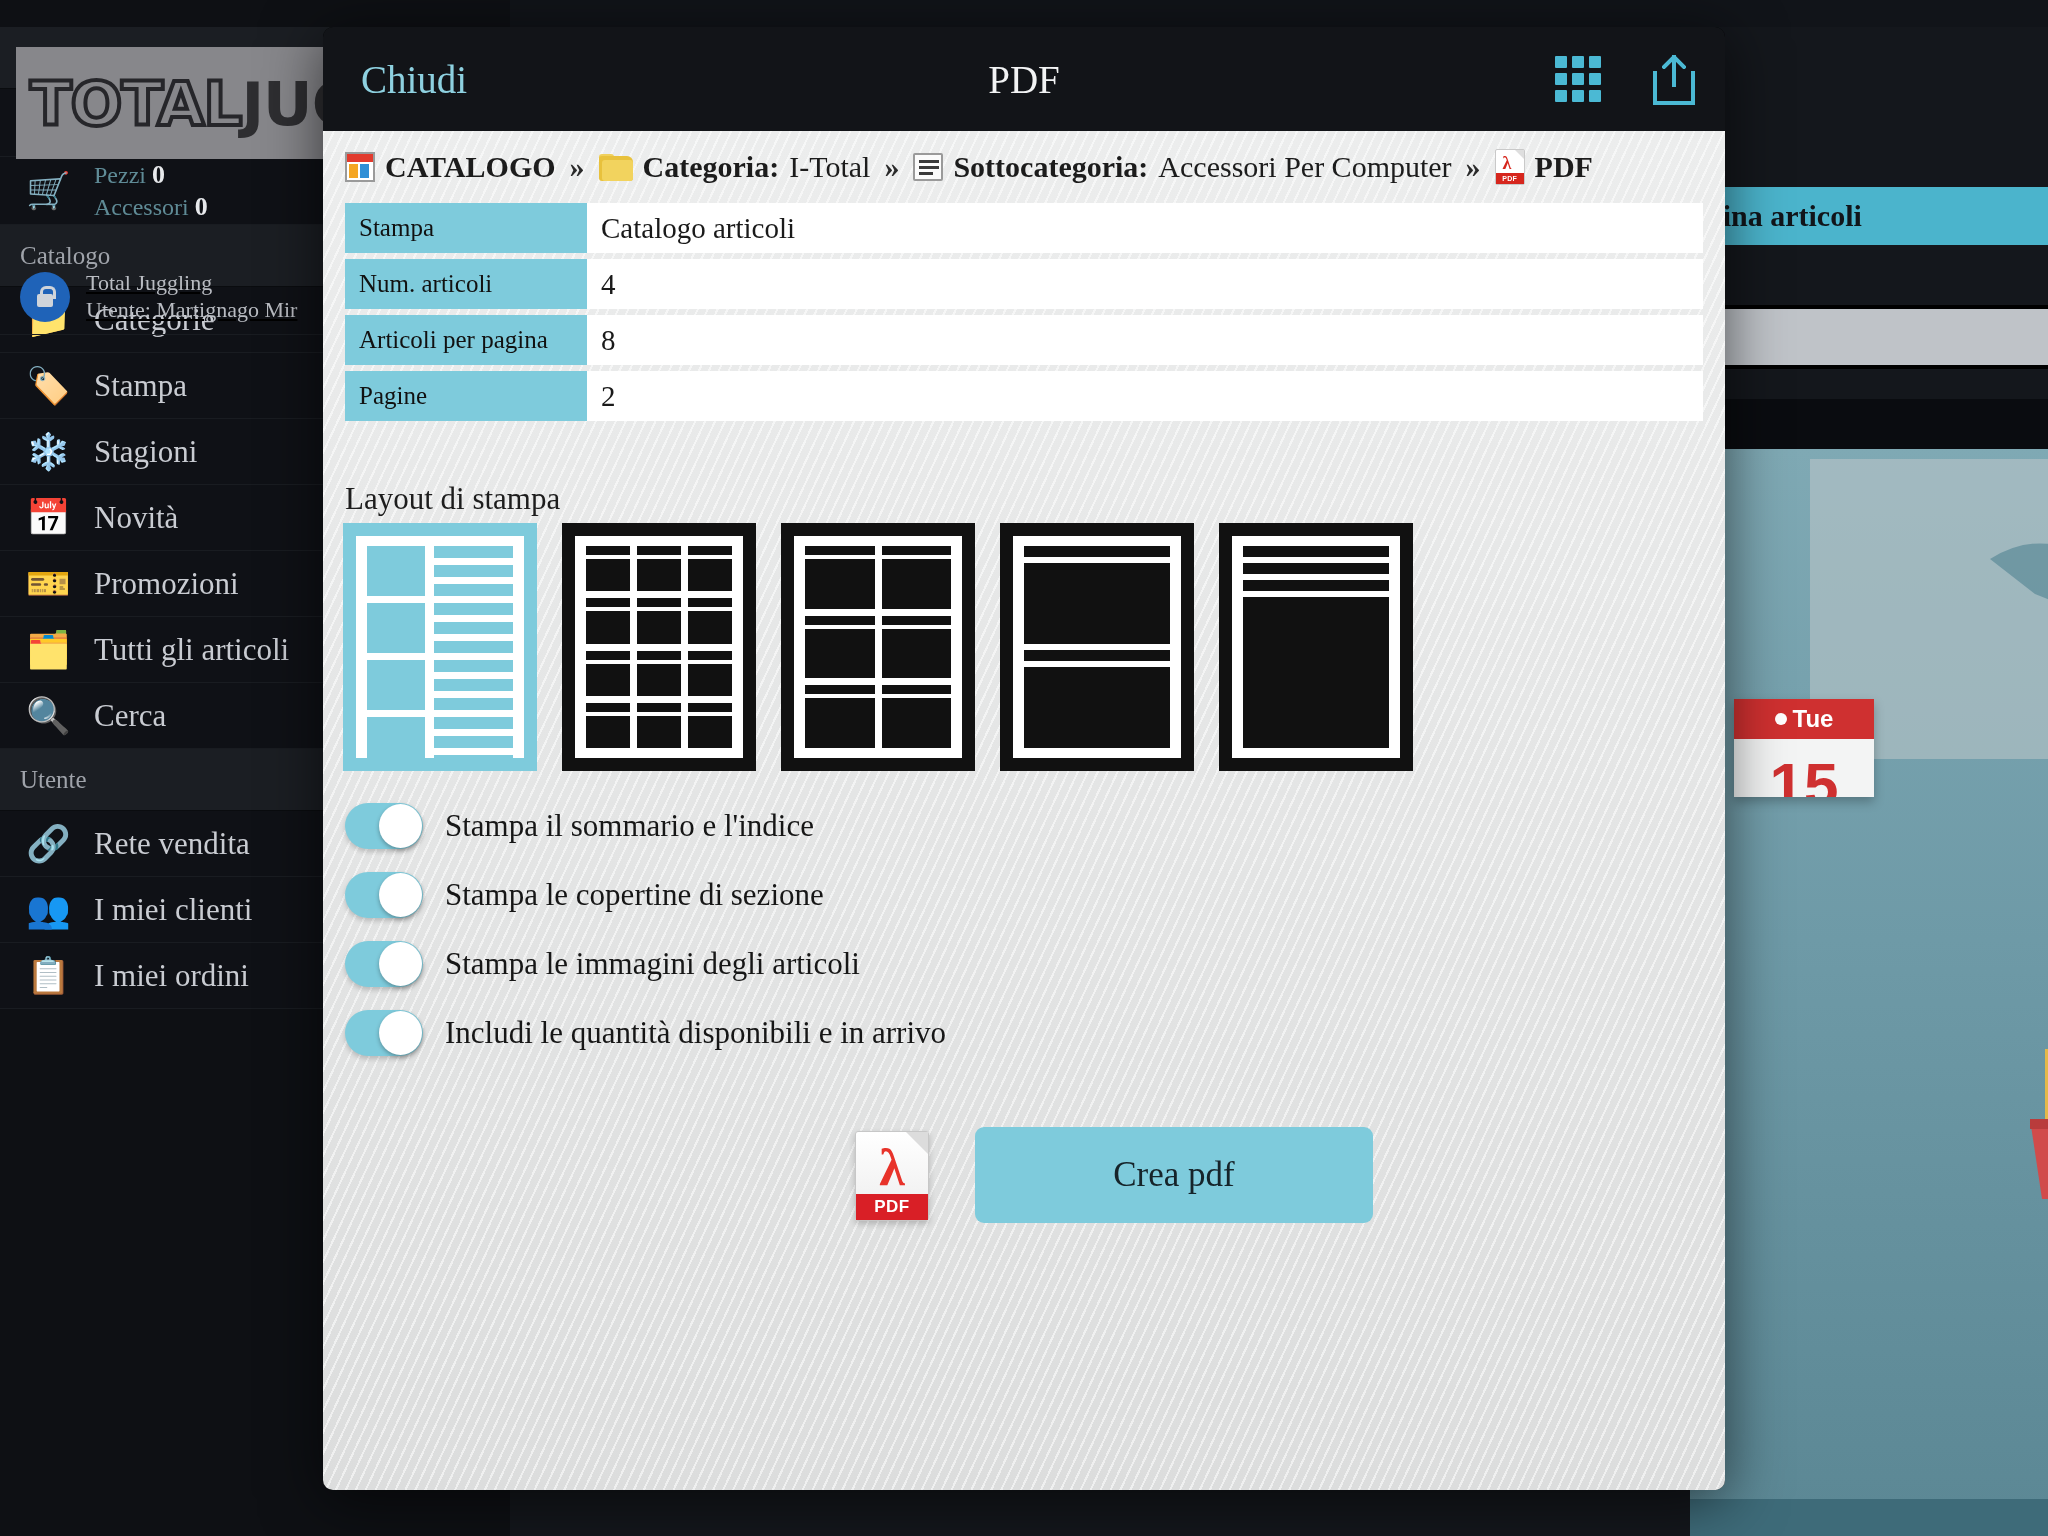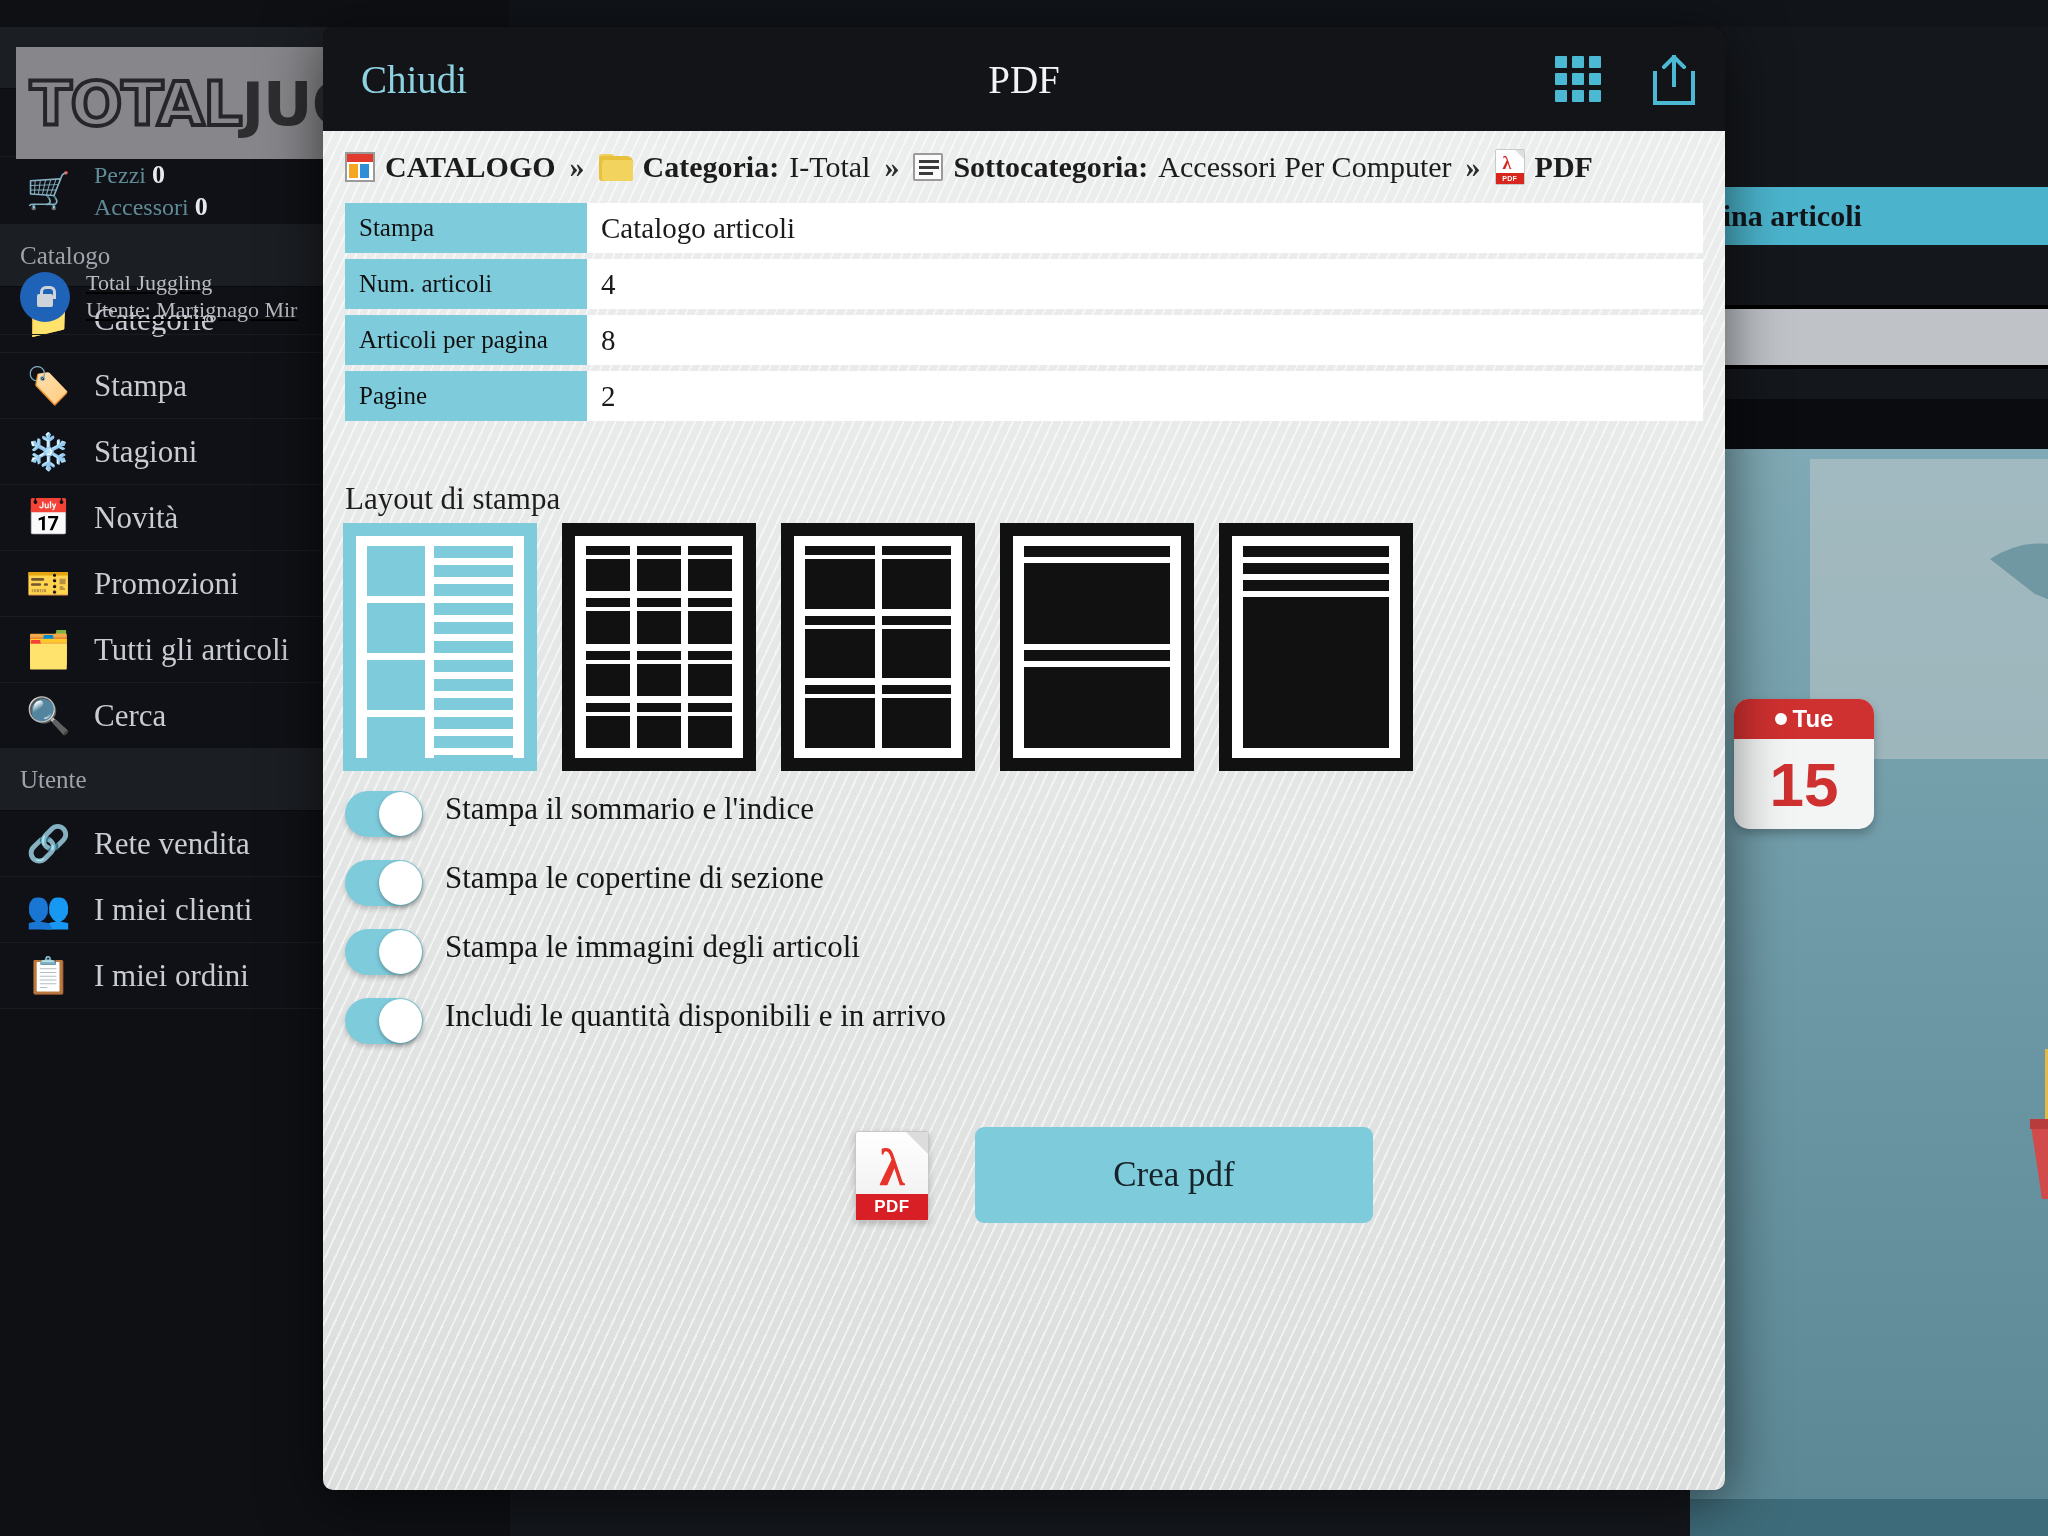--- a/index.html
+++ b/index.html
@@ -120,22 +120,22 @@
     position: absolute; left: 1180px; top: 422px; width: 868px; height: 1090px;
     background: linear-gradient(180deg,#7fa9b4 0%, #6e9aa7 45%, #5b8794 100%);
     overflow: hidden;
   }
   .hero .world {
     position: absolute; left: 120px; top: 10px; width: 520px; height: 300px;
     background: #b9c5c8; opacity: .6;
   }
   .hero .wmap { position:absolute; left:150px; top:40px; width:460px; height:230px; }
   .hero .cal {
-    position: absolute; left: 44px; top: 250px; width: 140px; height: 130px;
-    background: #f3f4f4; border-radius: 15px; overflow: hidden;
+    position: absolute; left: 44px; top: 250px; width: 140px; height: 98px;
+    background: #f3f4f4; border-radius: 0; overflow: hidden;
     box-shadow: 0 5px 10px rgba(0,0,0,.25);
   }
   .hero .cal .cal-top {
     height: 40px; background: #cf3030; color: #fff;
     font-family: "Liberation Sans", sans-serif; font-weight: 700;
     font-size: 24px; display: flex; align-items: center; justify-content: center; gap: 6px;
   }
   .hero .cal .cal-dot { width:12px;height:12px;border-radius:50%;background:#fff;display:inline-block;}
   .hero .cal .cal-day {
     height: 90px; color: #cf3030; font-family: "Liberation Sans", sans-serif;
@@ -268,21 +268,21 @@
   .lay .lline { height:12px; background:#7ecbdc; }
   
   .lay .bigcol { width:100%; height:100%; display:flex; flex-direction:column; gap:6px; }
   .lay .bigcap { height:11px; background:#111; }
   .lay .bigimg { flex:1; background:#111; }
   .lay .tline { height:11px; background:#111; }
   .lay .tbig { flex:1; background:#111; }
 
   
   #toggles { position: absolute; left: 22px; top: 660px; width: 1200px; }
-  .trow { display: flex; gap: 22px; height: 69px; }
+  .trow { display: flex; align-items: center; gap: 22px; height: 69px; }
   .tsw {
     width: 78px; height: 46px; border-radius: 23px; background: #7ecbdc;
     position: relative; flex: 0 0 auto; cursor: pointer;
     box-shadow: 0 3px 5px rgba(0,0,0,.18);
   }
   .tsw .knob {
     position: absolute; top: 1px; left: 34px; width: 43px; height: 44px;
     background: #fff; border-radius: 50%;
     box-shadow: 0 2px 4px rgba(0,0,0,.3);
   }

